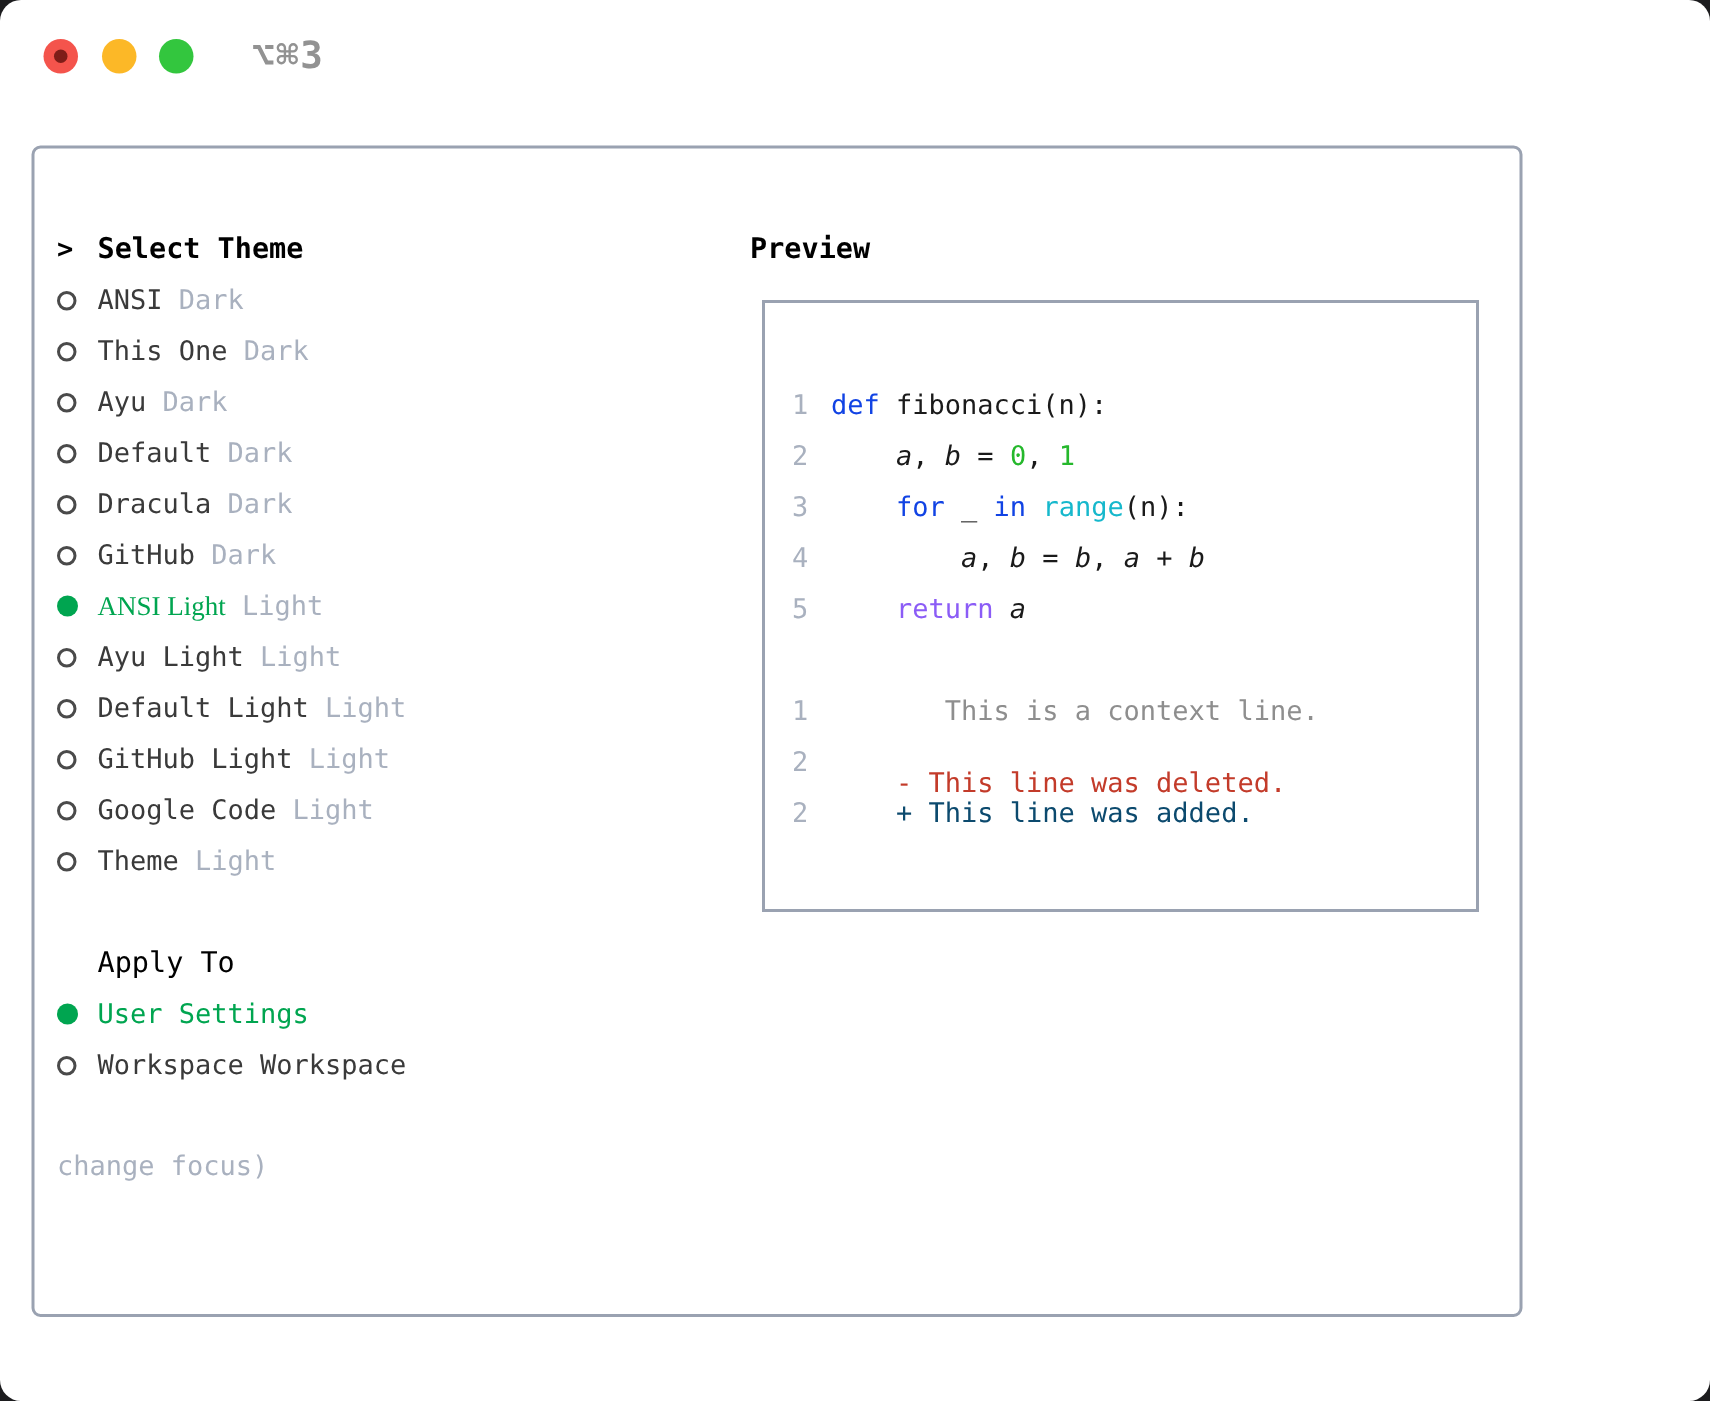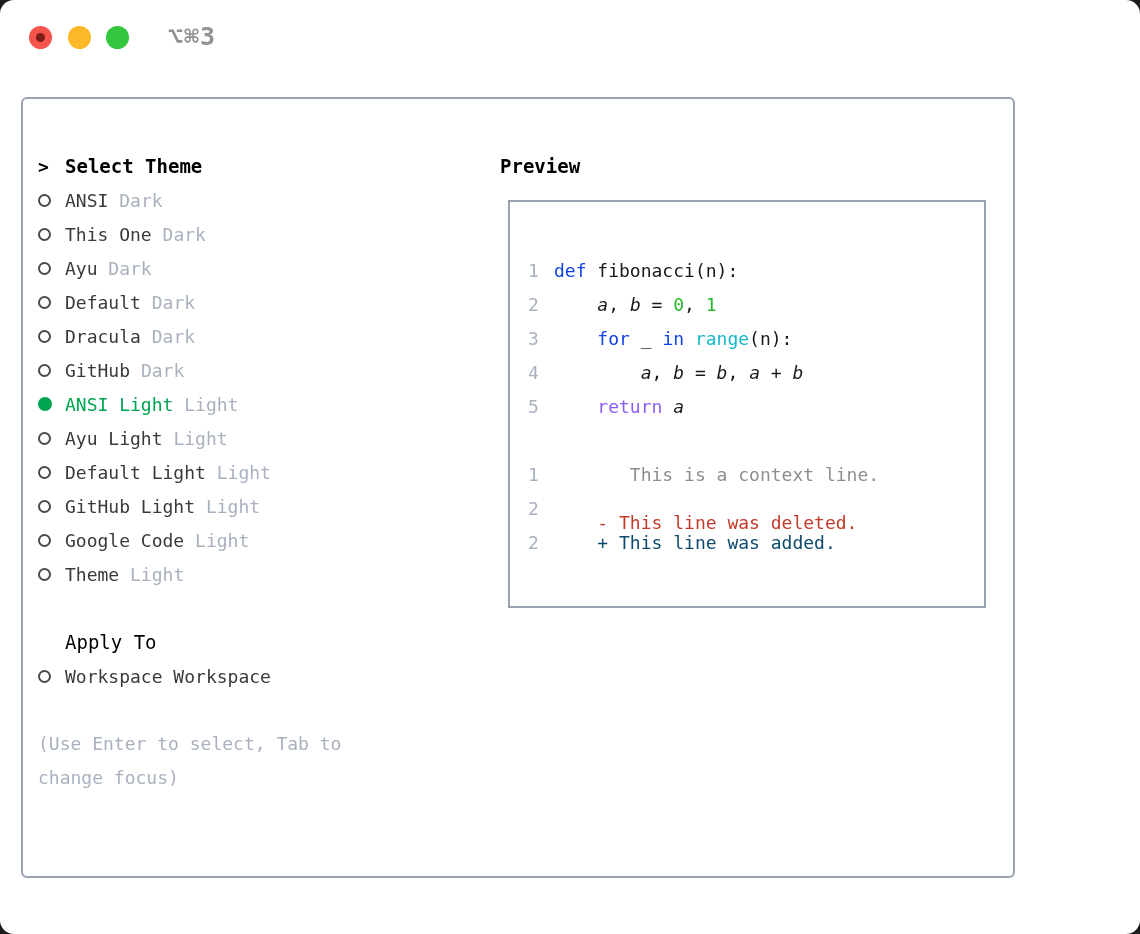--- a/index.html
+++ b/index.html
@@ -44,21 +44,21 @@
   .icon-cell { width: 27px; display: flex; align-items: center; flex: none; }
   .chevron { font-weight: bold; color: #000; font-size: 18px; }
   .radio {
     width: 13px; height: 13px; border-radius: 50%;
     border: 2px solid #4a4a4a; background: transparent;
   }
   .radio.sel { width: 14px; height: 14px; border: none; background: var(--accent); }
   .hdr { font-weight: bold; color: #000; font-size: 19px; }
   .subhdr { color: #000; font-size: 19px; }
   .t-name { color: #3a3a3a; }
-  .t-name.sel { color: var(--accent); }
+  .t-name.sel { color: var(--accent); font-family: Liberation Serif, serif; }
   .t-variant { color: #a9b1bf; }
   .apply-name { color: #3a3a3a; }
   .apply-name.sel { color: var(--accent); }
   .spacer { height: 34px; }
   .help-line { height: 34px; line-height: 34px; color: #a9b1bf; font-size: 18px; white-space: pre; }
   
   .preview-label { position: absolute; left: 477px; top: 50px; }
   .preview-box {
     position: absolute; left: 485px; top: 101px;
     width: 478px; height: 408px;
@@ -108,26 +108,26 @@
         </div>
 
       <div class="spacer"></div>
 
       <div class="row">
         <span class="icon-cell"></span>
         <span class="subhdr">Apply To</span>
       </div>
 
       <div id="apply-items">
+          <div class="row"><span class="icon-cell"><span class="radio sel"></span></span><span class="apply-name sel">User Settings</span></div>
           <div class="row"><span class="icon-cell"><span class="radio"></span></span><span class="apply-name">Workspace Workspace</span></div>
         </div>
 
       <div class="spacer"></div>
 
-      <div class="help-line">(Use Enter to select, Tab to</div>
       <div class="help-line">change focus)</div>
     </div>
 
     <div class="preview-label row">
       <span class="hdr">Preview</span>
     </div>
 
     <div class="preview-box">
       <div class="code" id="code-lines">
           <div class="row"><span class="lnum" style="color: rgb(169, 177, 191);">1</span><span class="tok" style="color: rgb(17, 67, 228);">def</span><span class="tok" style="color: rgb(26, 26, 26);"> fibonacci(n):</span></div>

